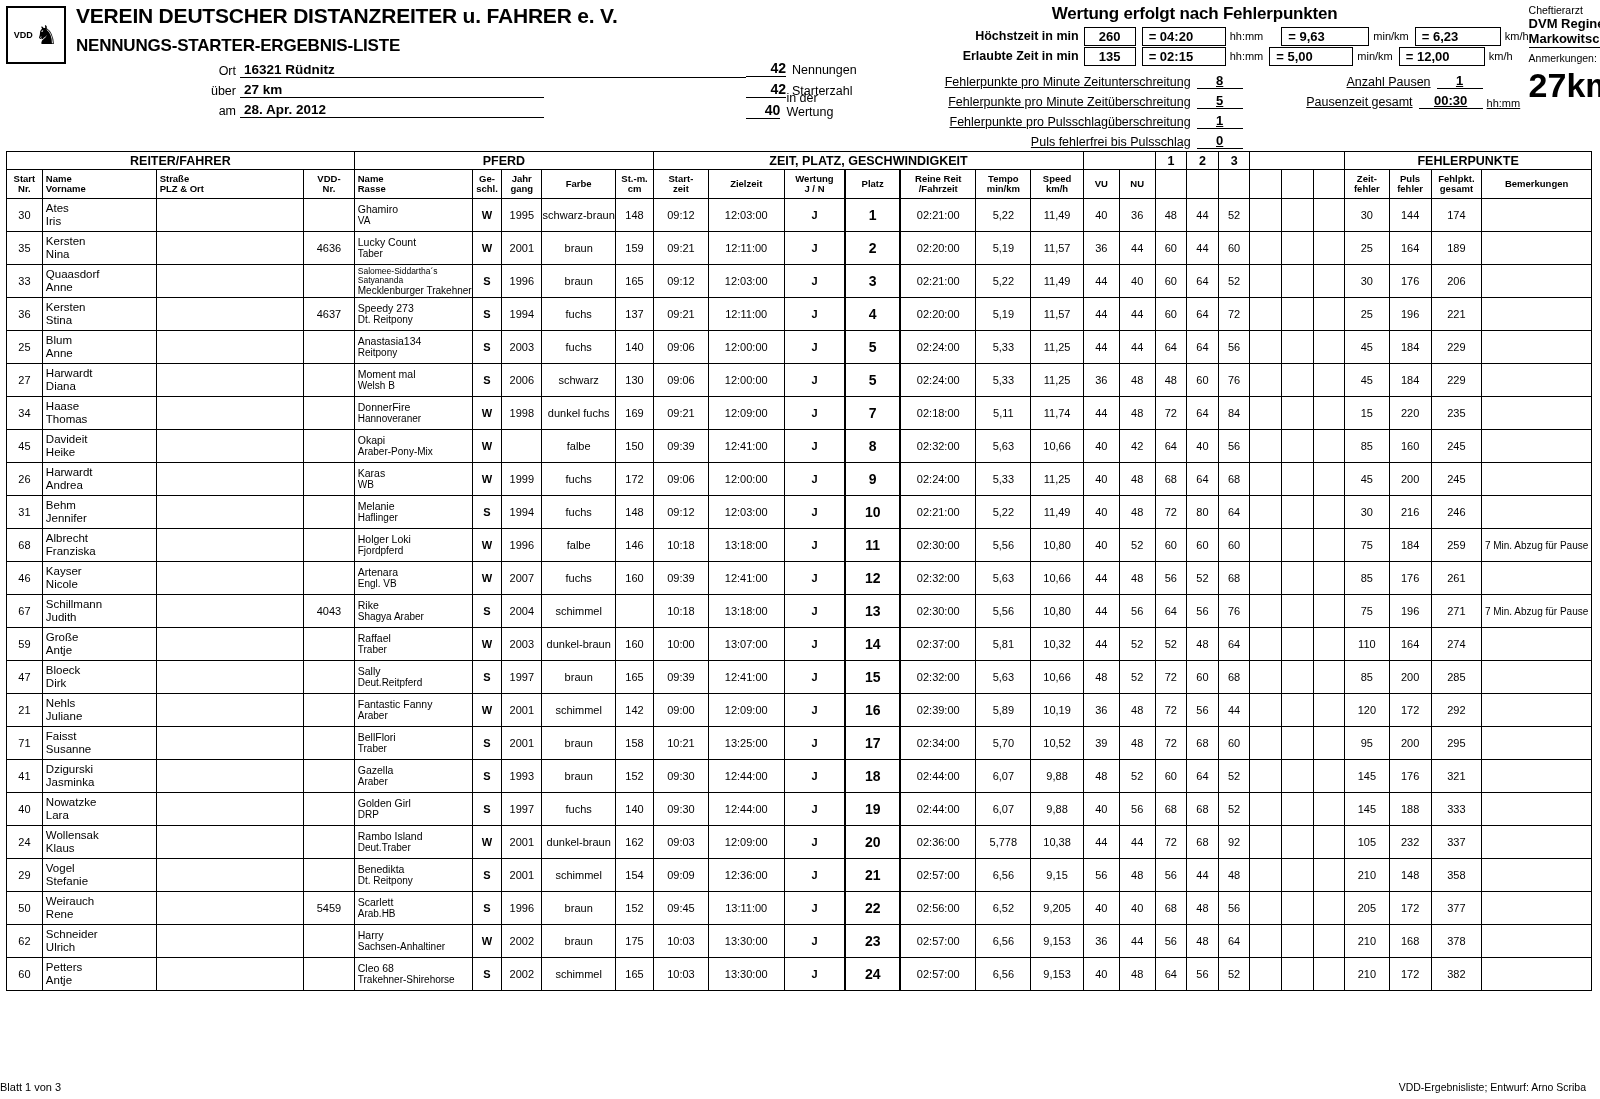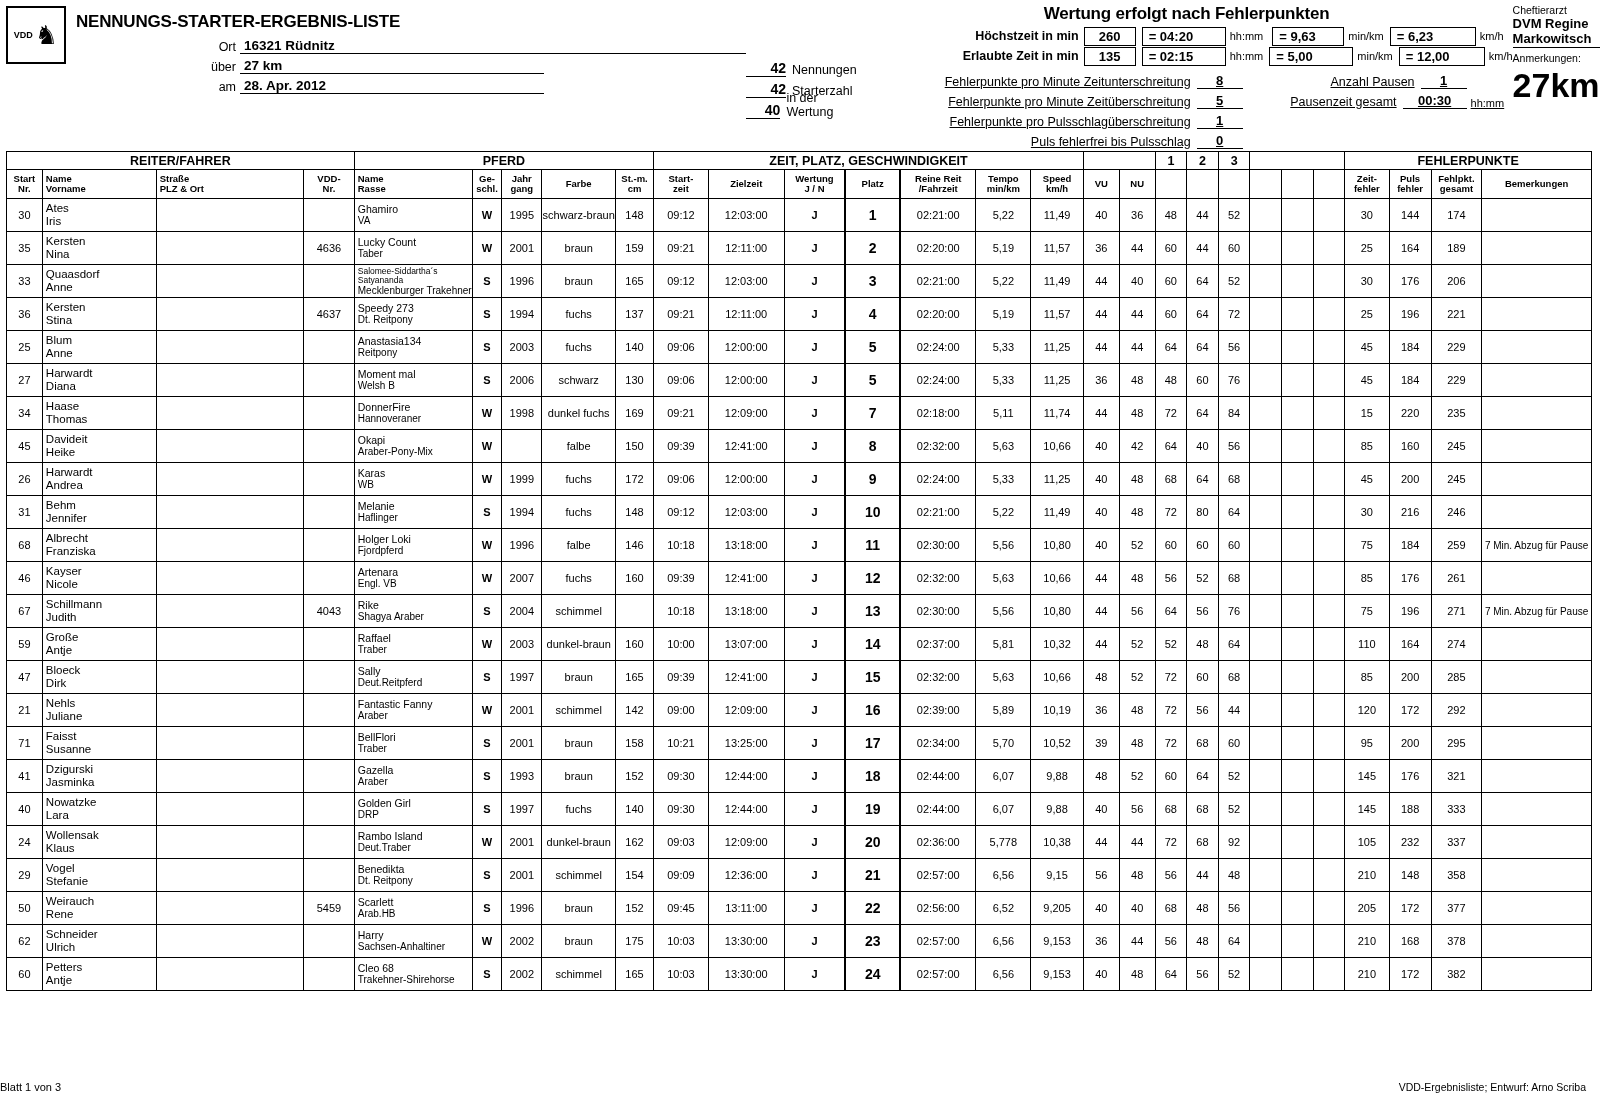--- a/index.html
+++ b/index.html
@@ -76,20 +76,21 @@
   <div class="header">
 
     <div class="logo-box">
       <div class="logo-inner">
         <span class="logo-vdd">VDD</span>
         <span class="horse">♞</span>
       </div>
     </div>
 
     <div class="title-col">
+      <div class="club-title">VEREIN DEUTSCHER DISTANZREITER u. FAHRER e. V.</div>
       <div class="list-title">NENNUNGS-STARTER-ERGEBNIS-LISTE</div>
       <div class="meta-lines">
         <div class="meta-row">
           <span class="meta-lbl" style="width:160px">Ort</span>
           <span class="meta-val">16321 Rüdnitz</span>
         </div>
         <div class="meta-row">
           <span class="meta-lbl" style="width:160px">über</span>
           <span class="meta-val short">27 km</span>
         </div>
@@ -116,21 +117,21 @@
     </div>
 
     <div class="calc">
       <div class="calc-title">Wertung erfolgt nach Fehlerpunkten</div>
       <div class="calc-grid">
         <div class="crow">
           <span class="lbl" style="width:218px">Höchstzeit in min</span>
           <span class="cell" style="width:52px">260</span>
           <span class="cell l" style="width:84px;margin-left:6px">= 04:20</span>
           <span class="unit">hh:mm</span>
-          <span class="cell l" style="width:72px;margin-left:9px">= 9,63</span>
+          <span class="cell l" style="width:88px;margin-left:18px">= 9,63</span>
           <span class="unit">min/km</span>
           <span class="cell l" style="width:86px;margin-left:6px">= 6,23</span>
           <span class="unit">km/h</span>
         </div>
         <div class="crow">
           <span class="lbl" style="width:218px">Erlaubte Zeit in min</span>
           <span class="cell" style="width:52px">135</span>
           <span class="cell l" style="width:84px;margin-left:6px">= 02:15</span>
           <span class="unit">hh:mm</span>
           <span class="cell l" style="width:84px;margin-left:6px">= 5,00</span>

